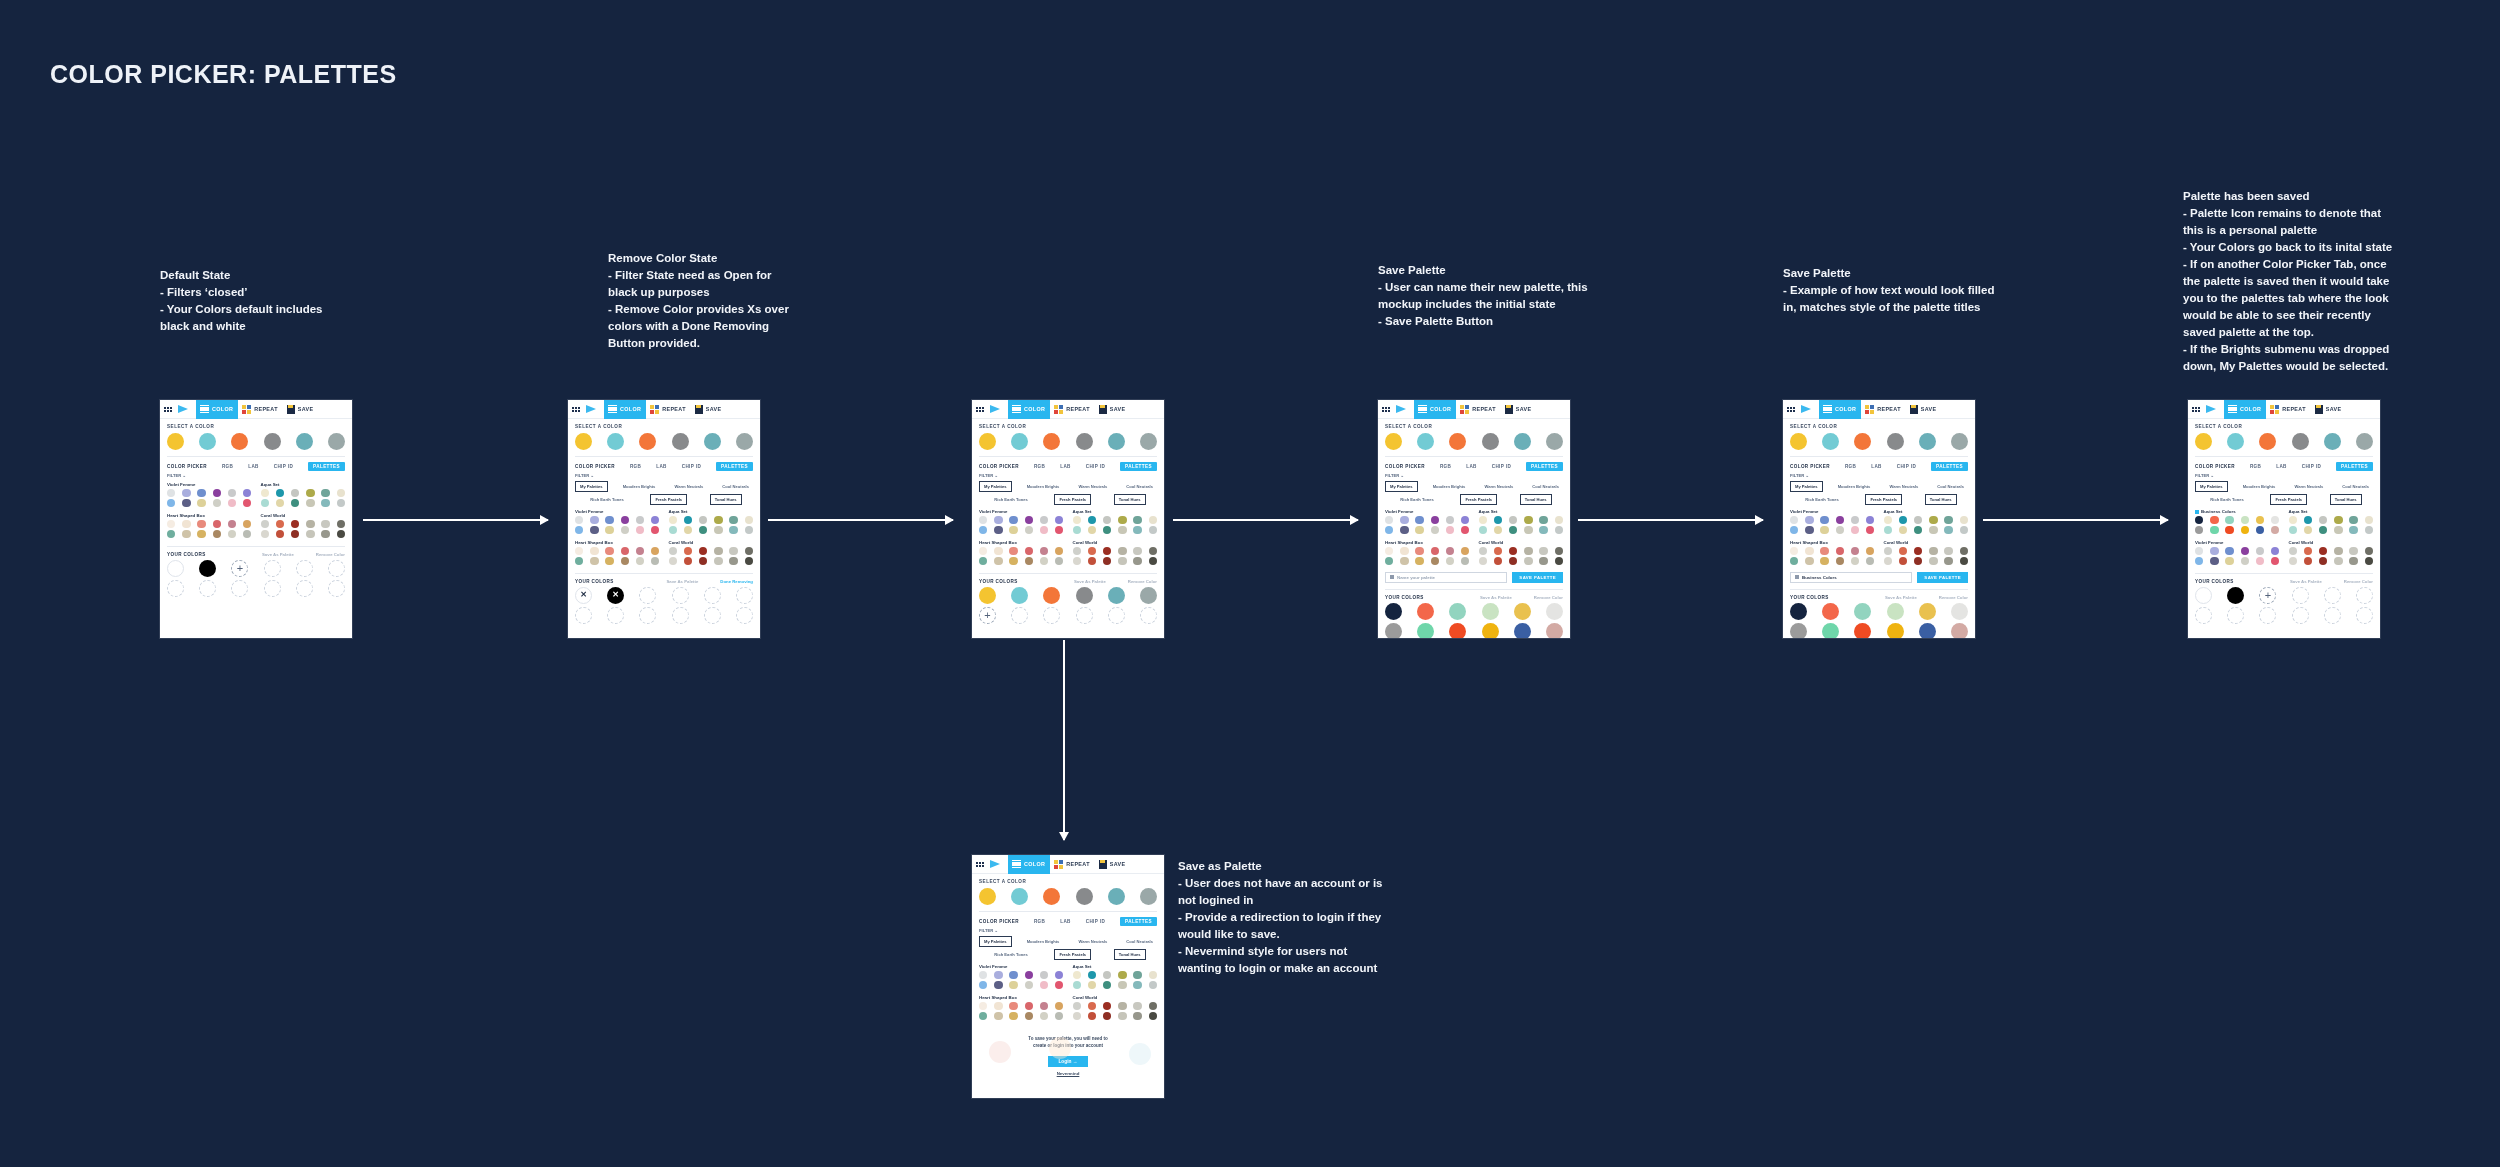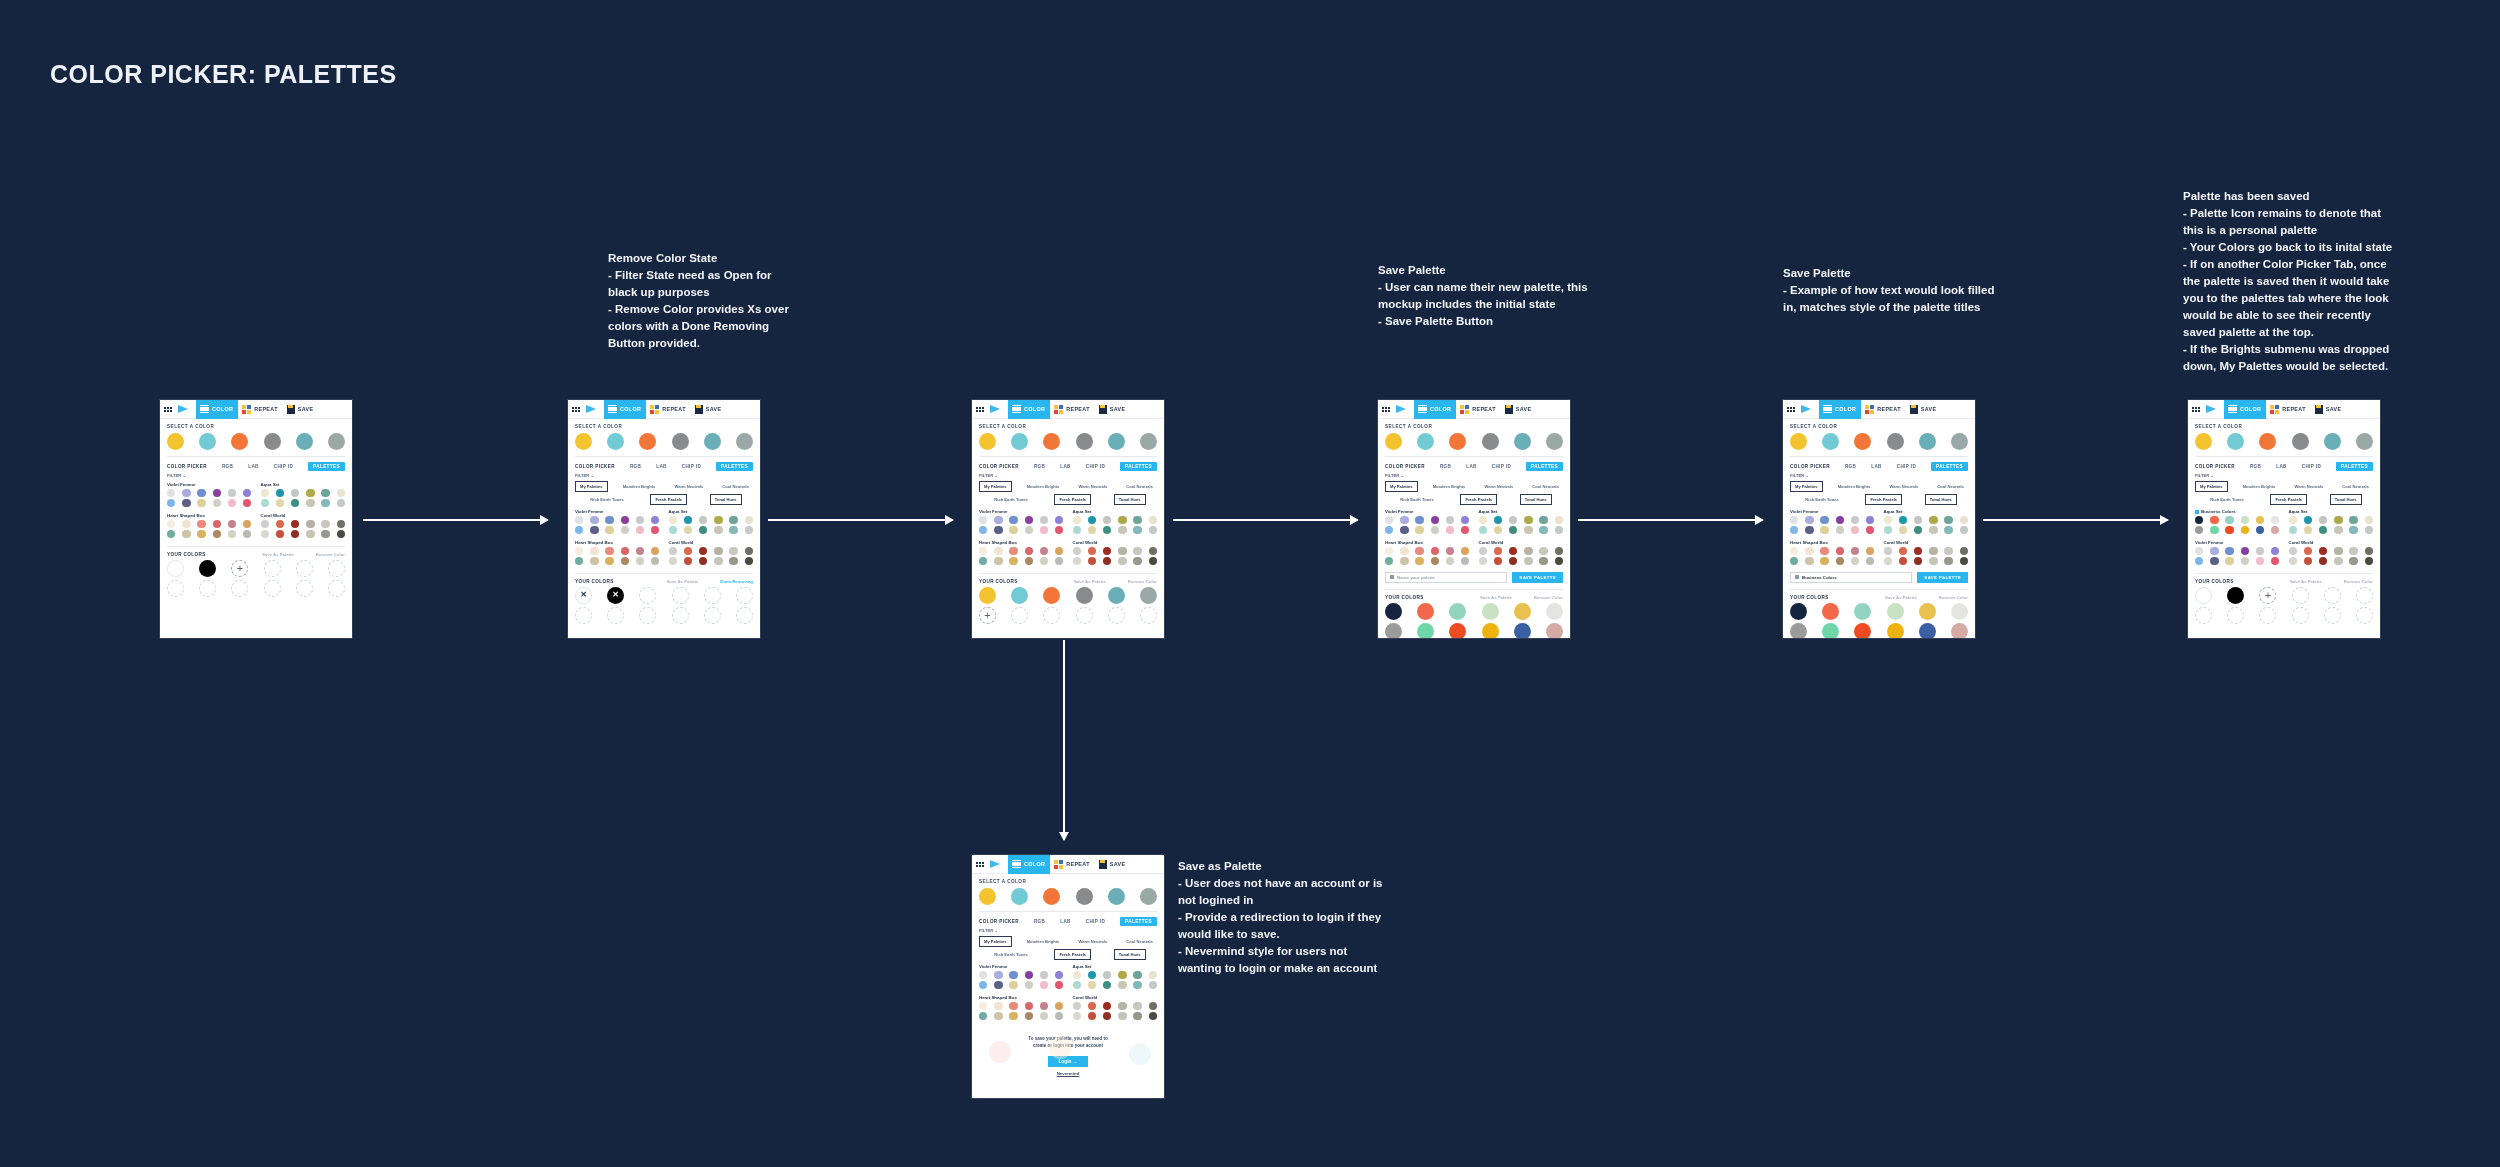--- a/index.html
+++ b/index.html
@@ -128,20 +128,26 @@
   .nevermind { margin-top:4px; font-size:4.4px; font-weight:bold; color:#3b4a61; text-decoration:underline; }
   .blob { position:absolute; border-radius:50%; opacity:.35; }
 </style>
 </head>
 <body>
 
 <div class="board">
 
   <div class="board-title">COLOR PICKER: PALETTES</div>
 
+  <div class="note" style="left:160px;top:267px;">
+    <div class="note-title">Default State</div>
+    <div class="note-line">- Filters ‘closed’</div>
+    <div class="note-line">- Your Colors default includes</div>
+    <div class="note-line">black and white</div>
+  </div>
 
   <div class="note" style="left:568px;top:250px;margin-left:40px;">
     <div class="note-title">Remove Color State</div>
     <div class="note-line">- Filter State need as Open for</div>
     <div class="note-line">black up purposes</div>
     <div class="note-line">- Remove Color provides Xs over</div>
     <div class="note-line">colors with a Done Removing</div>
     <div class="note-line">Button provided.</div>
   </div>
 

